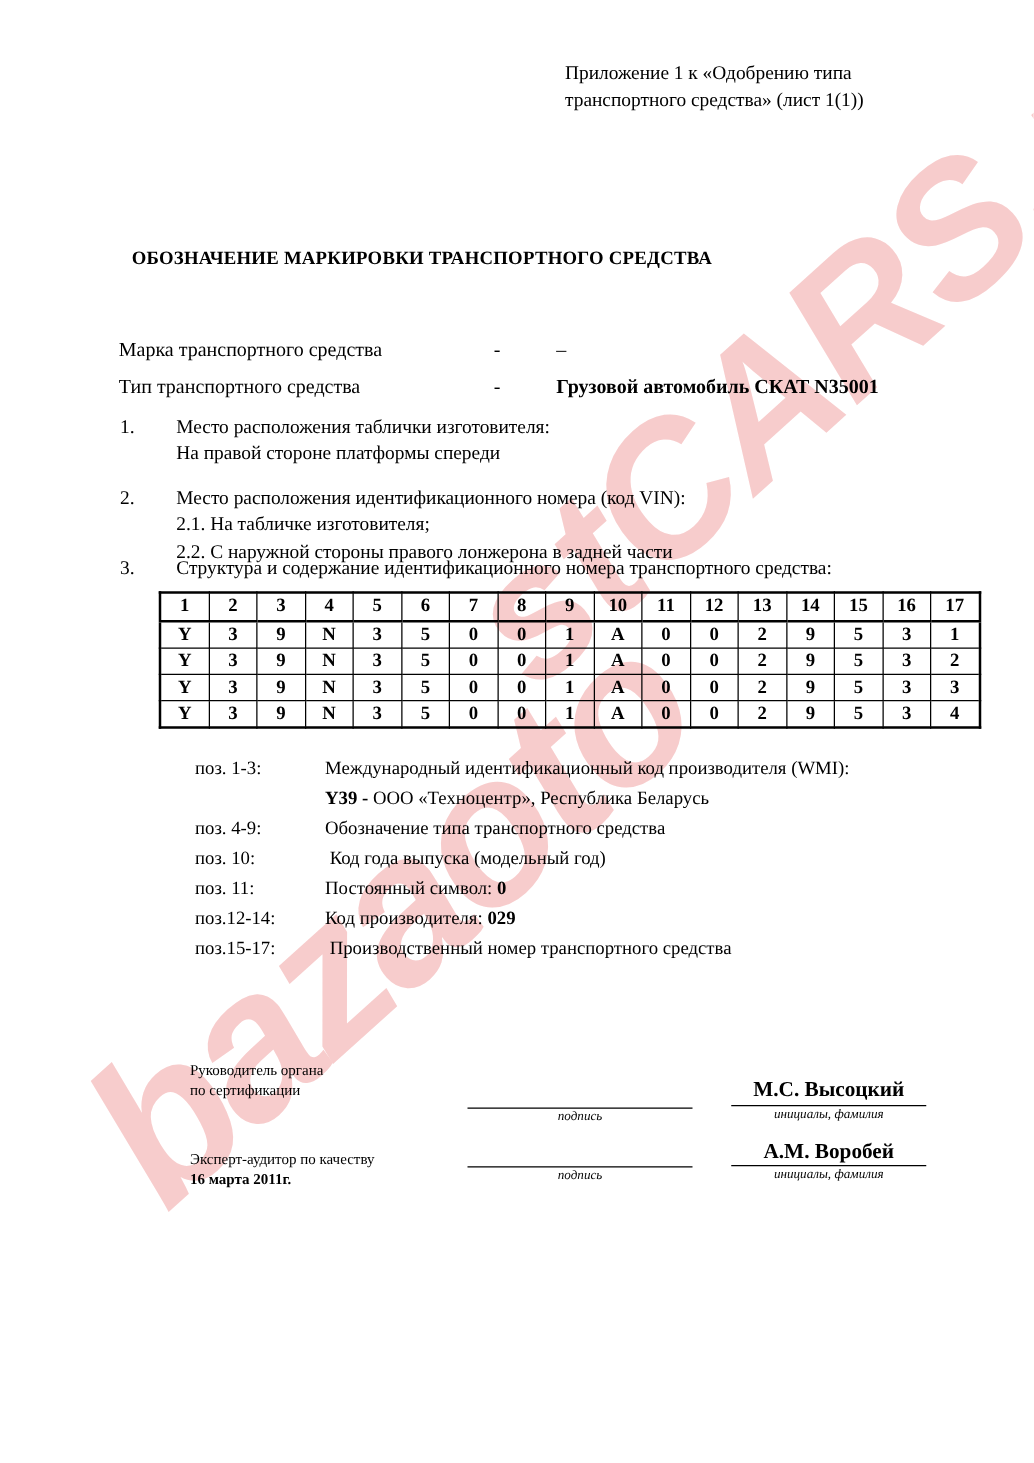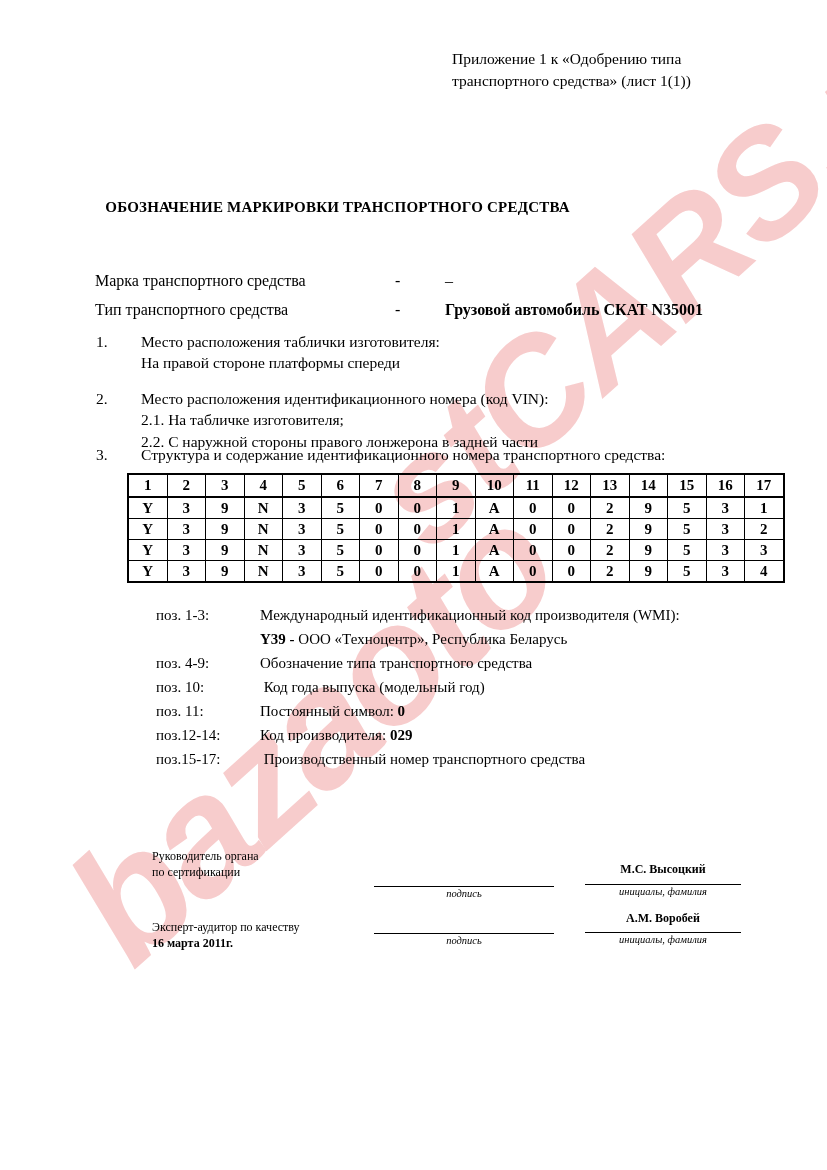--- a/index.html
+++ b/index.html
@@ -169,21 +169,21 @@
     border-bottom: 1px solid #000;
   }
   .sig-cap {
     position: absolute;
     font-size: 10.5px;
     font-style: italic;
     text-align: center;
   }
   .sig-name {
     position: absolute;
-    font-size: 12px;
+    font-size: 17px;
     font-weight: bold;
     text-align: center;
   }
 </style>
 </head>
 <body>
 
 <div id="page">
 
   <div class="wm-layer">

